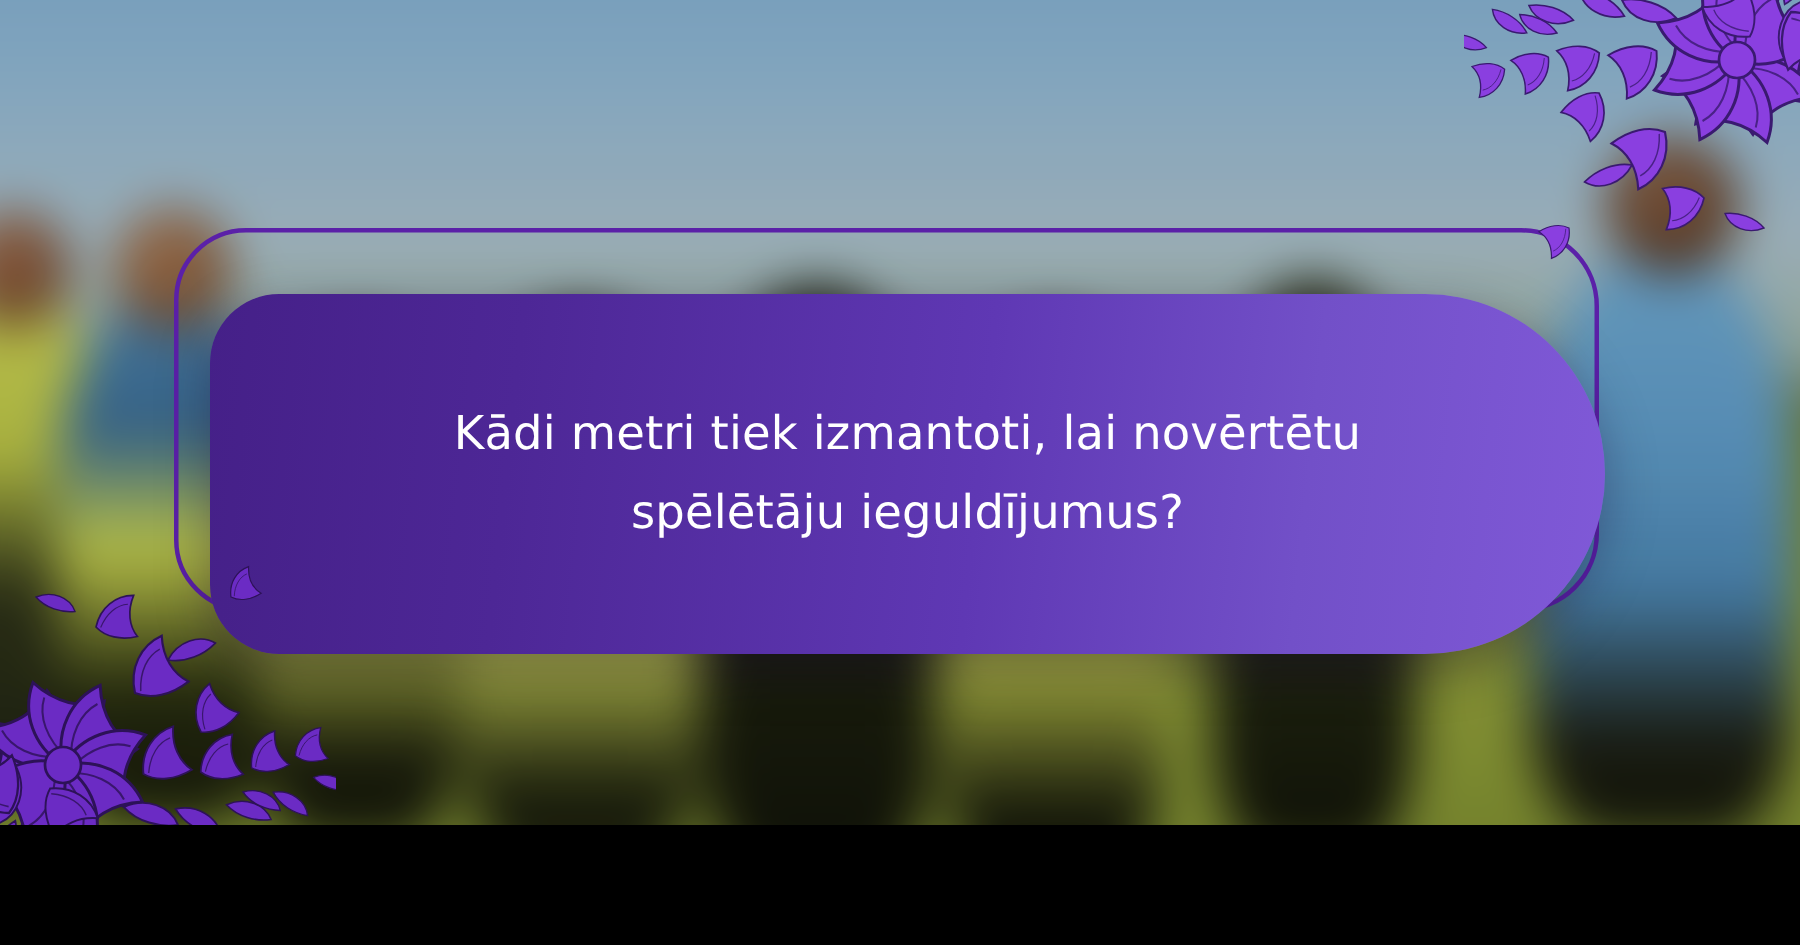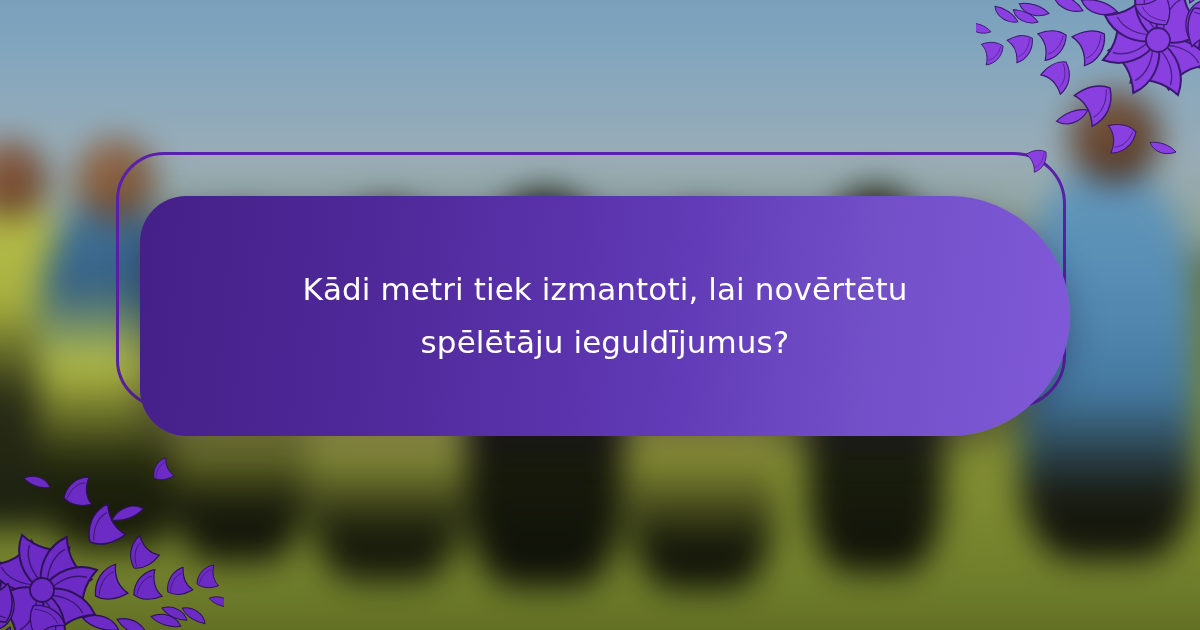--- a/index.html
+++ b/index.html
@@ -6,21 +6,21 @@
 
   html, body {
     width:1200px; height:630px;
     overflow:hidden;
     font-family:"DejaVu Sans", sans-serif;
     background:#000;
   }
 
   #stage {
     position:relative;
-    width:1200px; height:630px;
+    width:1200px; height:550px;
     overflow:hidden;
   }
 
   
   .bg-photo {
     position:absolute;
     left:-40px; top:-40px;
     width:1280px; height:710px;
     filter:blur(16px) saturate(1.05) brightness(0.92);
     transform:scale(1.04);

